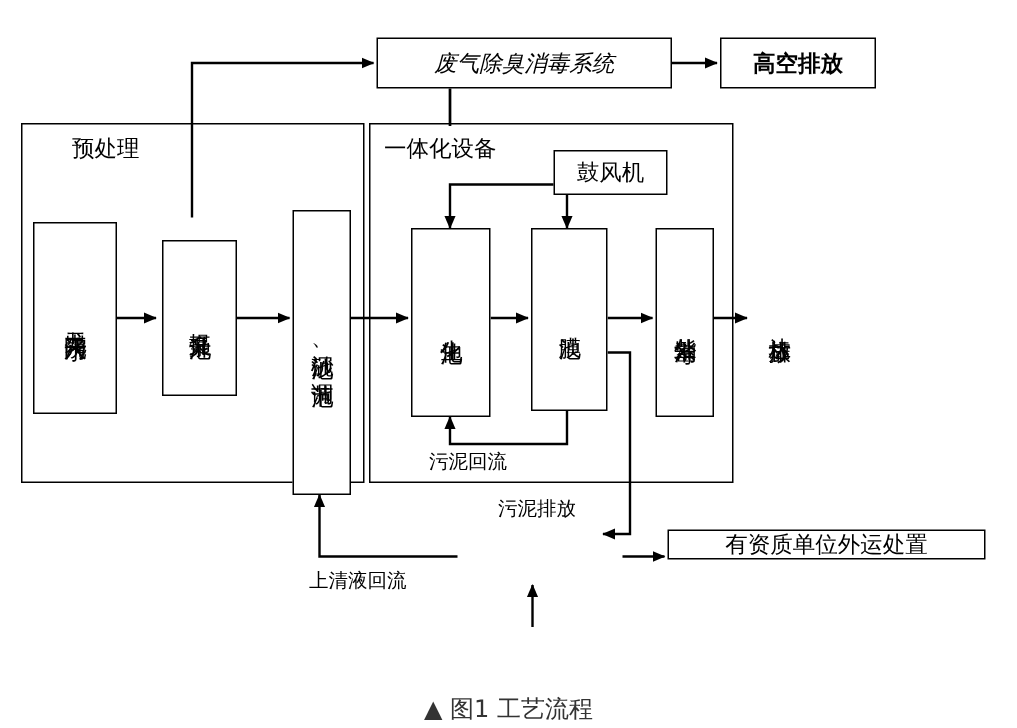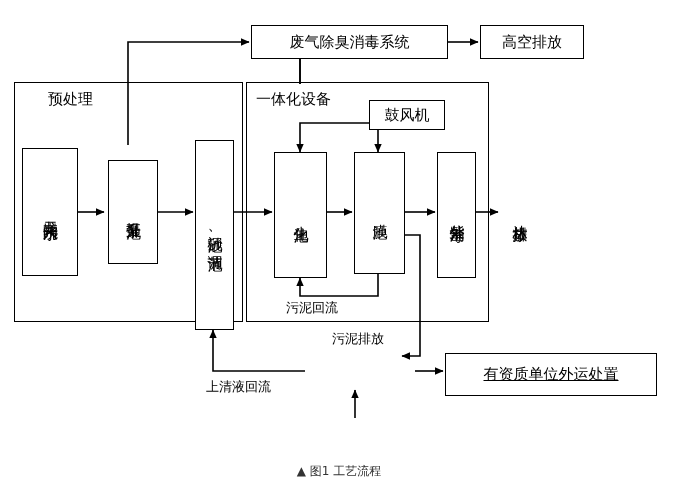--- a/index.html
+++ b/index.html
@@ -140,36 +140,36 @@
   </div>
 
   <div class="box" style="left:437px; top:152px; width:39px; height:126px; font-size:15px;">
     <span class="vtext">紫外消毒</span>
   </div>
 
   <div class="box" style="left:500px; top:152px; width:39px; height:126px; font-size:15px; border:none;">
     <span class="vtext">达标排放</span>
   </div>
 
-  <div class="box" style="left:251px; top:25px; width:197px; height:34px; font-size:15px;">
+  <div class="box" style="left:251px; top:25px; width:197px; height:34px; font-size:15px;font-style:italic;">
     <span>废气除臭消毒系统</span>
   </div>
 
-  <div class="box" style="left:480px; top:25px; width:104px; height:34px; font-size:15px;">
+  <div class="box" style="left:480px; top:25px; width:104px; height:34px; font-size:15px;font-weight:bold;">
     <span>高空排放</span>
   </div>
 
   <div class="box" style="left:369px; top:100px; width:76px; height:30px; font-size:15px;">
     <span>鼓风机</span>
   </div>
 
 
-  <div class="box" style="left:445px; top:353px; width:212px; height:43px; font-size:15px;text-decoration:underline;">
+  <div class="box" style="left:445px; top:353px; width:212px; height:20px; font-size:15px;">
     <span>有资质单位外运处置</span>
   </div>
 
   <div class="freetext" style="left:286px; top:299px; font-size:13px;">污泥回流</div>
   <div class="freetext" style="left:332px; top:330px; font-size:13px;">污泥排放</div>
   <div class="freetext" style="left:206px; top:378px; font-size:13px;">上清液回流</div>
 
-  <div class="caption" style="left:0; top:463px; width:678px; font-size:12px;">▲ 图1 工艺流程</div>
+  <div class="caption" style="left:0; top:463px; width:678px; font-size:16px;">▲ 图1 工艺流程</div>
 
 </div>
 
 </body></html>

